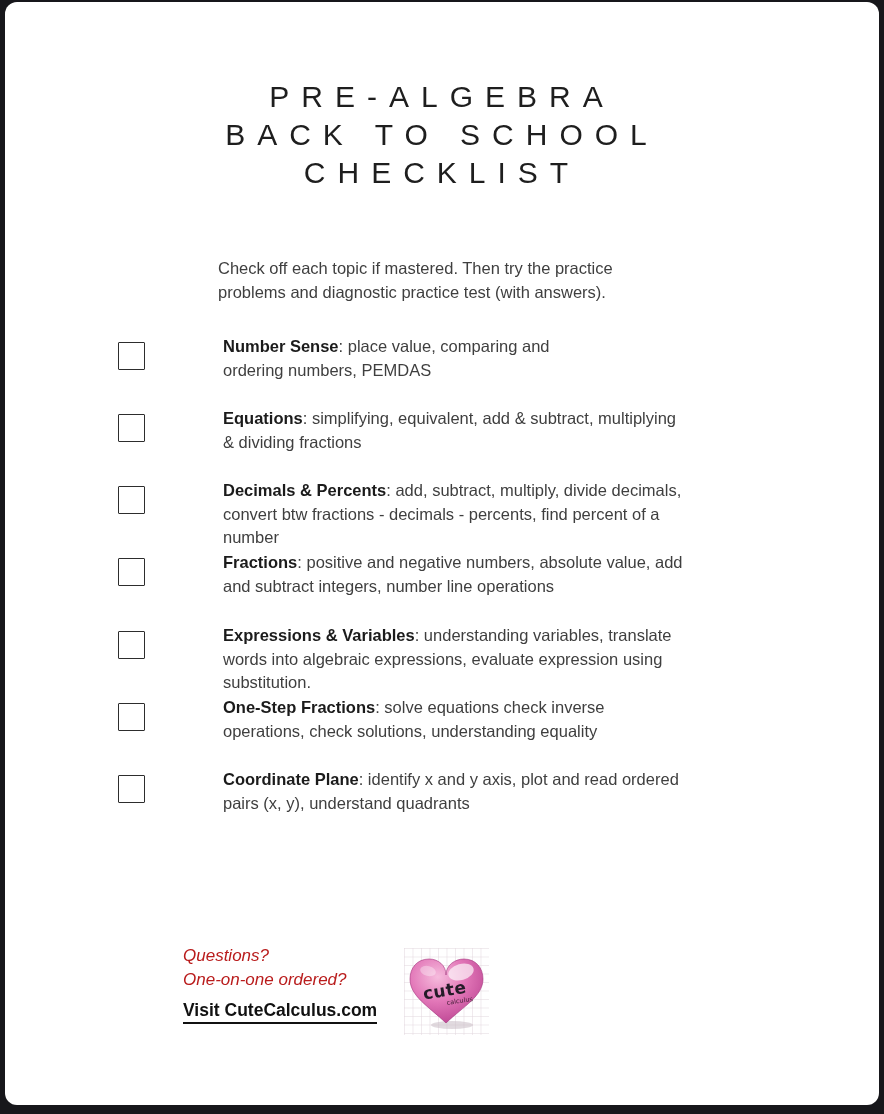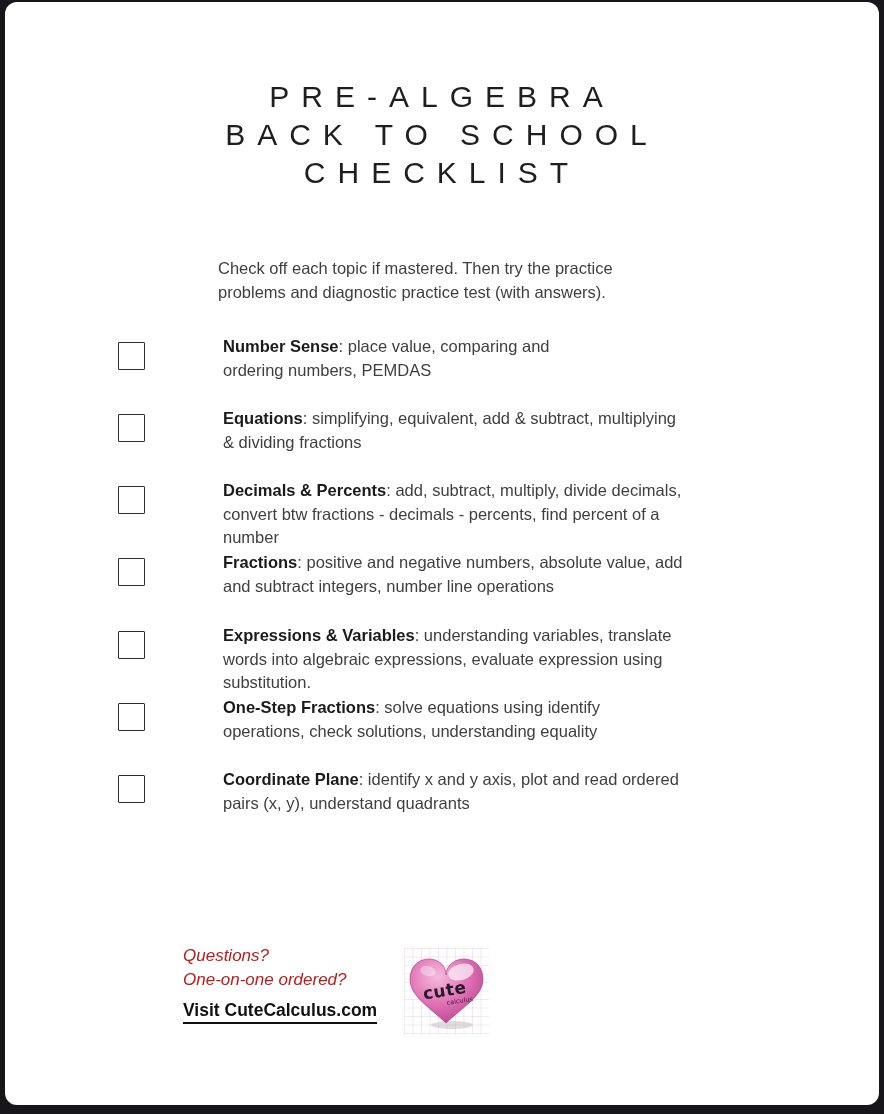--- a/index.html
+++ b/index.html
@@ -137,21 +137,21 @@
 
   <div class="row" style="top:622px">
     <span class="checkbox"></span>
     <p class="item-text"><b>Expressions &amp; Variables</b><span class="desc">: understanding variables, translate
 words into algebraic expressions, evaluate expression using
 substitution.</span></p>
   </div>
 
   <div class="row" style="top:694px">
     <span class="checkbox"></span>
-    <p class="item-text"><b>One-Step Fractions</b><span class="desc">: solve equations using identify
+    <p class="item-text"><b>One-Step Fractions</b><span class="desc">: solve equations check inverse
 operations, check solutions, understanding equality</span></p>
   </div>
 
   <div class="row" style="top:766px">
     <span class="checkbox"></span>
     <p class="item-text"><b>Coordinate Plane</b><span class="desc">: identify x and y axis, plot and read ordered
 pairs (x, y), understand quadrants</span></p>
   </div>
 
   <div class="footer">

